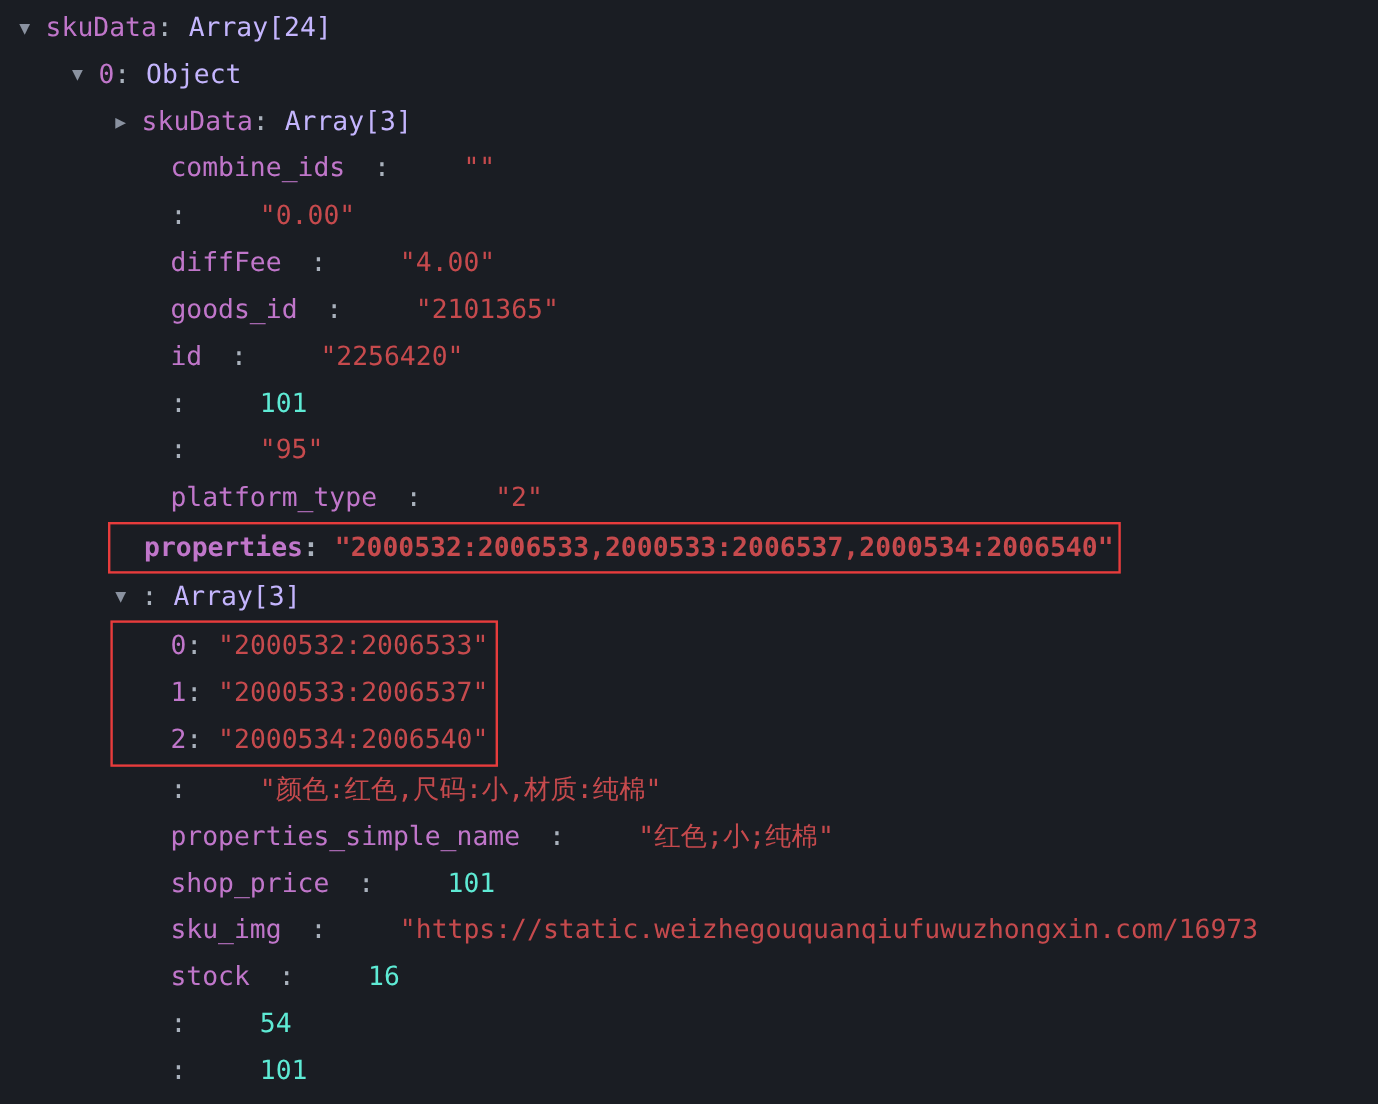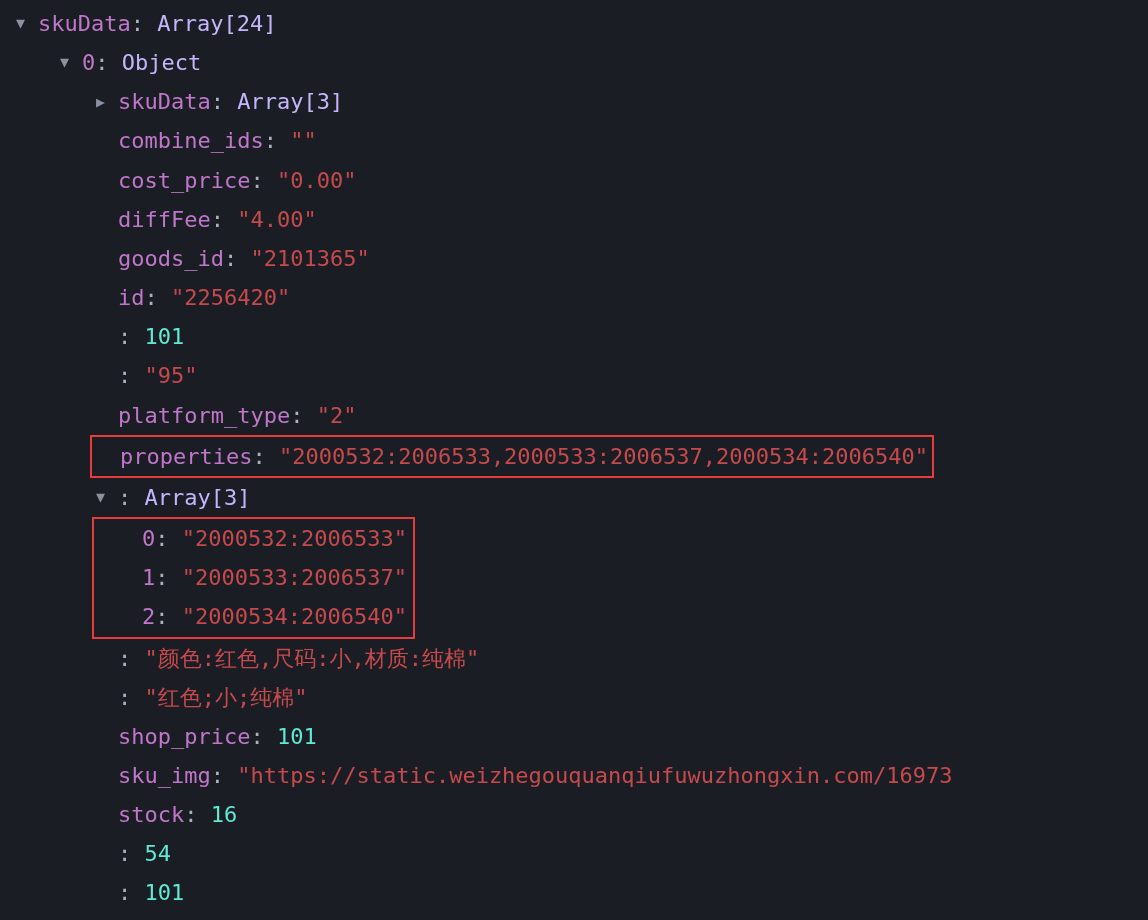--- a/index.html
+++ b/index.html
@@ -14,21 +14,21 @@
       white-space: nowrap;
     }
     .row {
       display: flex;
       align-items: center;
       position: relative;
     }
     .indent-0 { padding-left: 16px; }
     .indent-1 { padding-left: 60px; }
     .indent-2 { padding-left: 96px; }
-    .indent-2b { padding-left: 96px; }
+    .indent-2b { padding-left: 96px; gap: 24px; }
     .tri {
       display: inline-block;
       width: 22px;
       text-align: left;
       color: #8a92a0;
       font-size: 15px;
       cursor: pointer;
       user-select: none;
       position: relative;
       top: 0px;
@@ -90,21 +90,20 @@
 <div class="row indent-2b">
   <span class="noarrow"></span>
   <span class="key">combine_ids</span>
     <span class="colon">:</span>
     <span class="sp"> </span>
     <span class="val-str">""</span>
 </div>
 
 <div class="row indent-2b">
   <span class="noarrow"></span>
-  <span class="key">cost_price</span>
     <span class="colon">:</span>
     <span class="sp"> </span>
     <span class="val-str">"0.00"</span>
 </div>
 
 <div class="row indent-2b">
   <span class="noarrow"></span>
   <span class="key">diffFee</span>
     <span class="colon">:</span>
     <span class="sp"> </span>
@@ -142,21 +141,21 @@
 </div>
 
 <div class="row indent-2b">
   <span class="noarrow"></span>
   <span class="key">platform_type</span>
     <span class="colon">:</span>
     <span class="sp"> </span>
     <span class="val-str">"2"</span>
 </div>
 
-<div class="row" style="padding-left:90px;">
+<div class="row" style="padding-left:90px;font-weight:bold;">
   <span class="redbox">
     <span class="noarrow" style="width:26px;"></span>
     <span class="key">properties</span>
       <span class="colon">:</span>
       <span class="sp"> </span>
       <span class="val-str">"2000532:2006533,2000533:2006537,2000534:2006540"</span>
   </span>
 </div>
 
 <div class="row indent-2">
@@ -192,20 +191,21 @@
 
 <div class="row indent-2b">
   <span class="noarrow"></span>
     <span class="colon">:</span>
     <span class="sp"> </span>
     <span class="val-str">"颜色:红色,尺码:小,材质:纯棉"</span>
 </div>
 
 <div class="row indent-2b">
   <span class="noarrow"></span>
+  <span class="key">properties_simple_name</span>
     <span class="colon">:</span>
     <span class="sp"> </span>
     <span class="val-str">"红色;小;纯棉"</span>
 </div>
 
 <div class="row indent-2b">
   <span class="noarrow"></span>
   <span class="key">shop_price</span>
     <span class="colon">:</span>
     <span class="sp"> </span>

